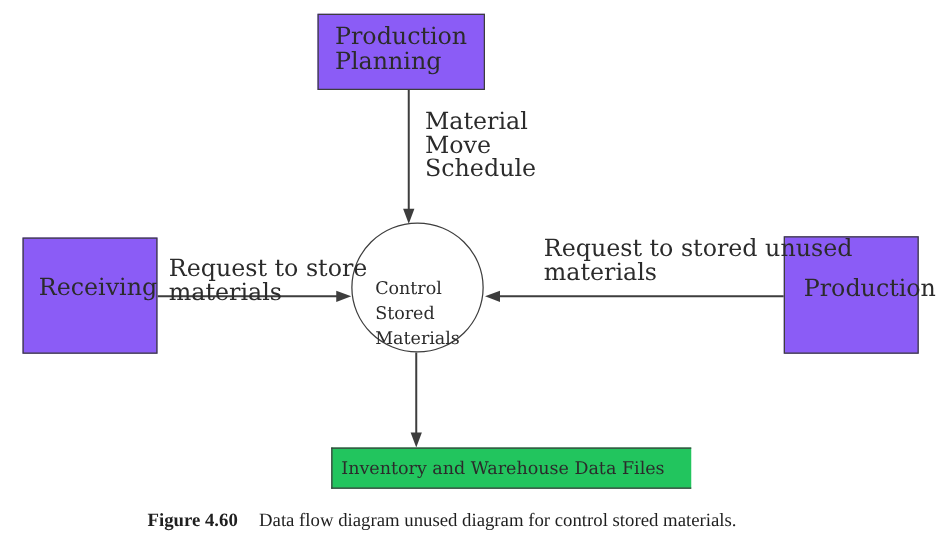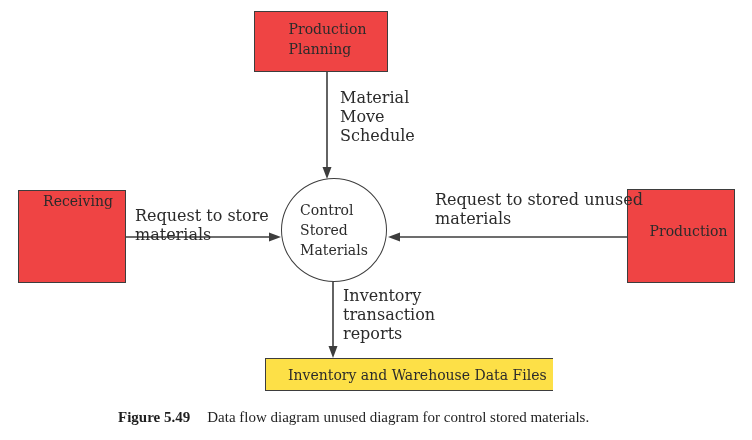--- a/index.html
+++ b/index.html
@@ -27,79 +27,79 @@
     stroke: #3d3d3d;
     stroke-width: 1.6;
   }
   #flow-svg polygon {
     fill: #3d3d3d;
     stroke: none;
   }
   .entity-box {
     position: absolute;
     border: 1.6px solid #3d3d3d;
-    background: #ef4444;
+    background: #8b5cf6;
     box-sizing: border-box;
     display: flex;
     align-items: center;
-    font-size: 14px;
+    font-size: 19px;
     line-height: 20px;
     white-space: pre-line;
-    justify-content: center;
   }
   .entity-box .inner {
     text-align: left;
   }
   #production-planning-box {
     left: 254px; top: 11px; width: 134px; height: 61px;
     align-items: flex-start;
     padding: 7px 0 0 13px;
   }
   #receiving-box {
     left: 18px; top: 190px; width: 108px; height: 93px;
     padding-left: 12px;
     align-items: flex-start;
+    padding-top: 29px;
   }
   #production-box {
     left: 627px; top: 189px; width: 108px; height: 94px;
     padding-left: 15px;
     padding-top: 31px;
     align-items: flex-start;
   }
   #process-circle {
     position: absolute;
     left: 281px; top: 178px; width: 106px; height: 104px;
     border: 1.6px solid #3d3d3d;
     border-radius: 50%;
     box-sizing: border-box;
     background: #ffffff;
     display: flex;
-    align-items: center;
+    align-items: flex-end;
     justify-content: center;
     font-size: 14px;
     line-height: 20px;
     white-space: pre-line;
   }
   #data-store {
     position: absolute;
     left: 265px; top: 358px; width: 288px; height: 33px;
     box-sizing: border-box;
     border-top: 1.6px solid #3d3d3d;
     border-bottom: 1.6px solid #3d3d3d;
     border-left: 1.6px solid #3d3d3d;
     border-right: none;
-    background: #fde047;
+    background: #22c55e;
     display: flex;
     align-items: center;
-    padding-left: 22px;
+    padding-left: 7px;
     font-size: 14px;
   }
   .flow-label {
     position: absolute;
-    font-size: 16px;
+    font-size: 19px;
     line-height: 19px;
     white-space: pre-line;
     background: transparent;
   }
   #label-material-move  { left: 340px; top: 88px;  }
   #label-request-store  { left: 135px; top: 190px; margin-top: 16px; }
   #label-request-return { left: 435px; top: 190px; }
   #label-inventory-rep  { left: 343px; top: 286px; }
   #caption {
     position: absolute;
@@ -157,21 +157,18 @@
     <div class="inner">Inventory and Warehouse Data Files</div>
   </div>
 
   <div class="flow-label" id="label-material-move">Material
 Move
 Schedule</div>
   <div class="flow-label" id="label-request-store">Request to store
 materials</div>
   <div class="flow-label" id="label-request-return">Request to stored unused
 materials</div>
-  <div class="flow-label" id="label-inventory-rep">Inventory
-transaction
-reports</div>
 
   <div id="caption">
-    <span class="fig-label">Figure 5.49</span><span>Data flow diagram unused diagram for control stored materials.</span>
+    <span class="fig-label">Figure 4.60</span><span>Data flow diagram unused diagram for control stored materials.</span>
   </div>
 
 </div>
 
 </body></html>

